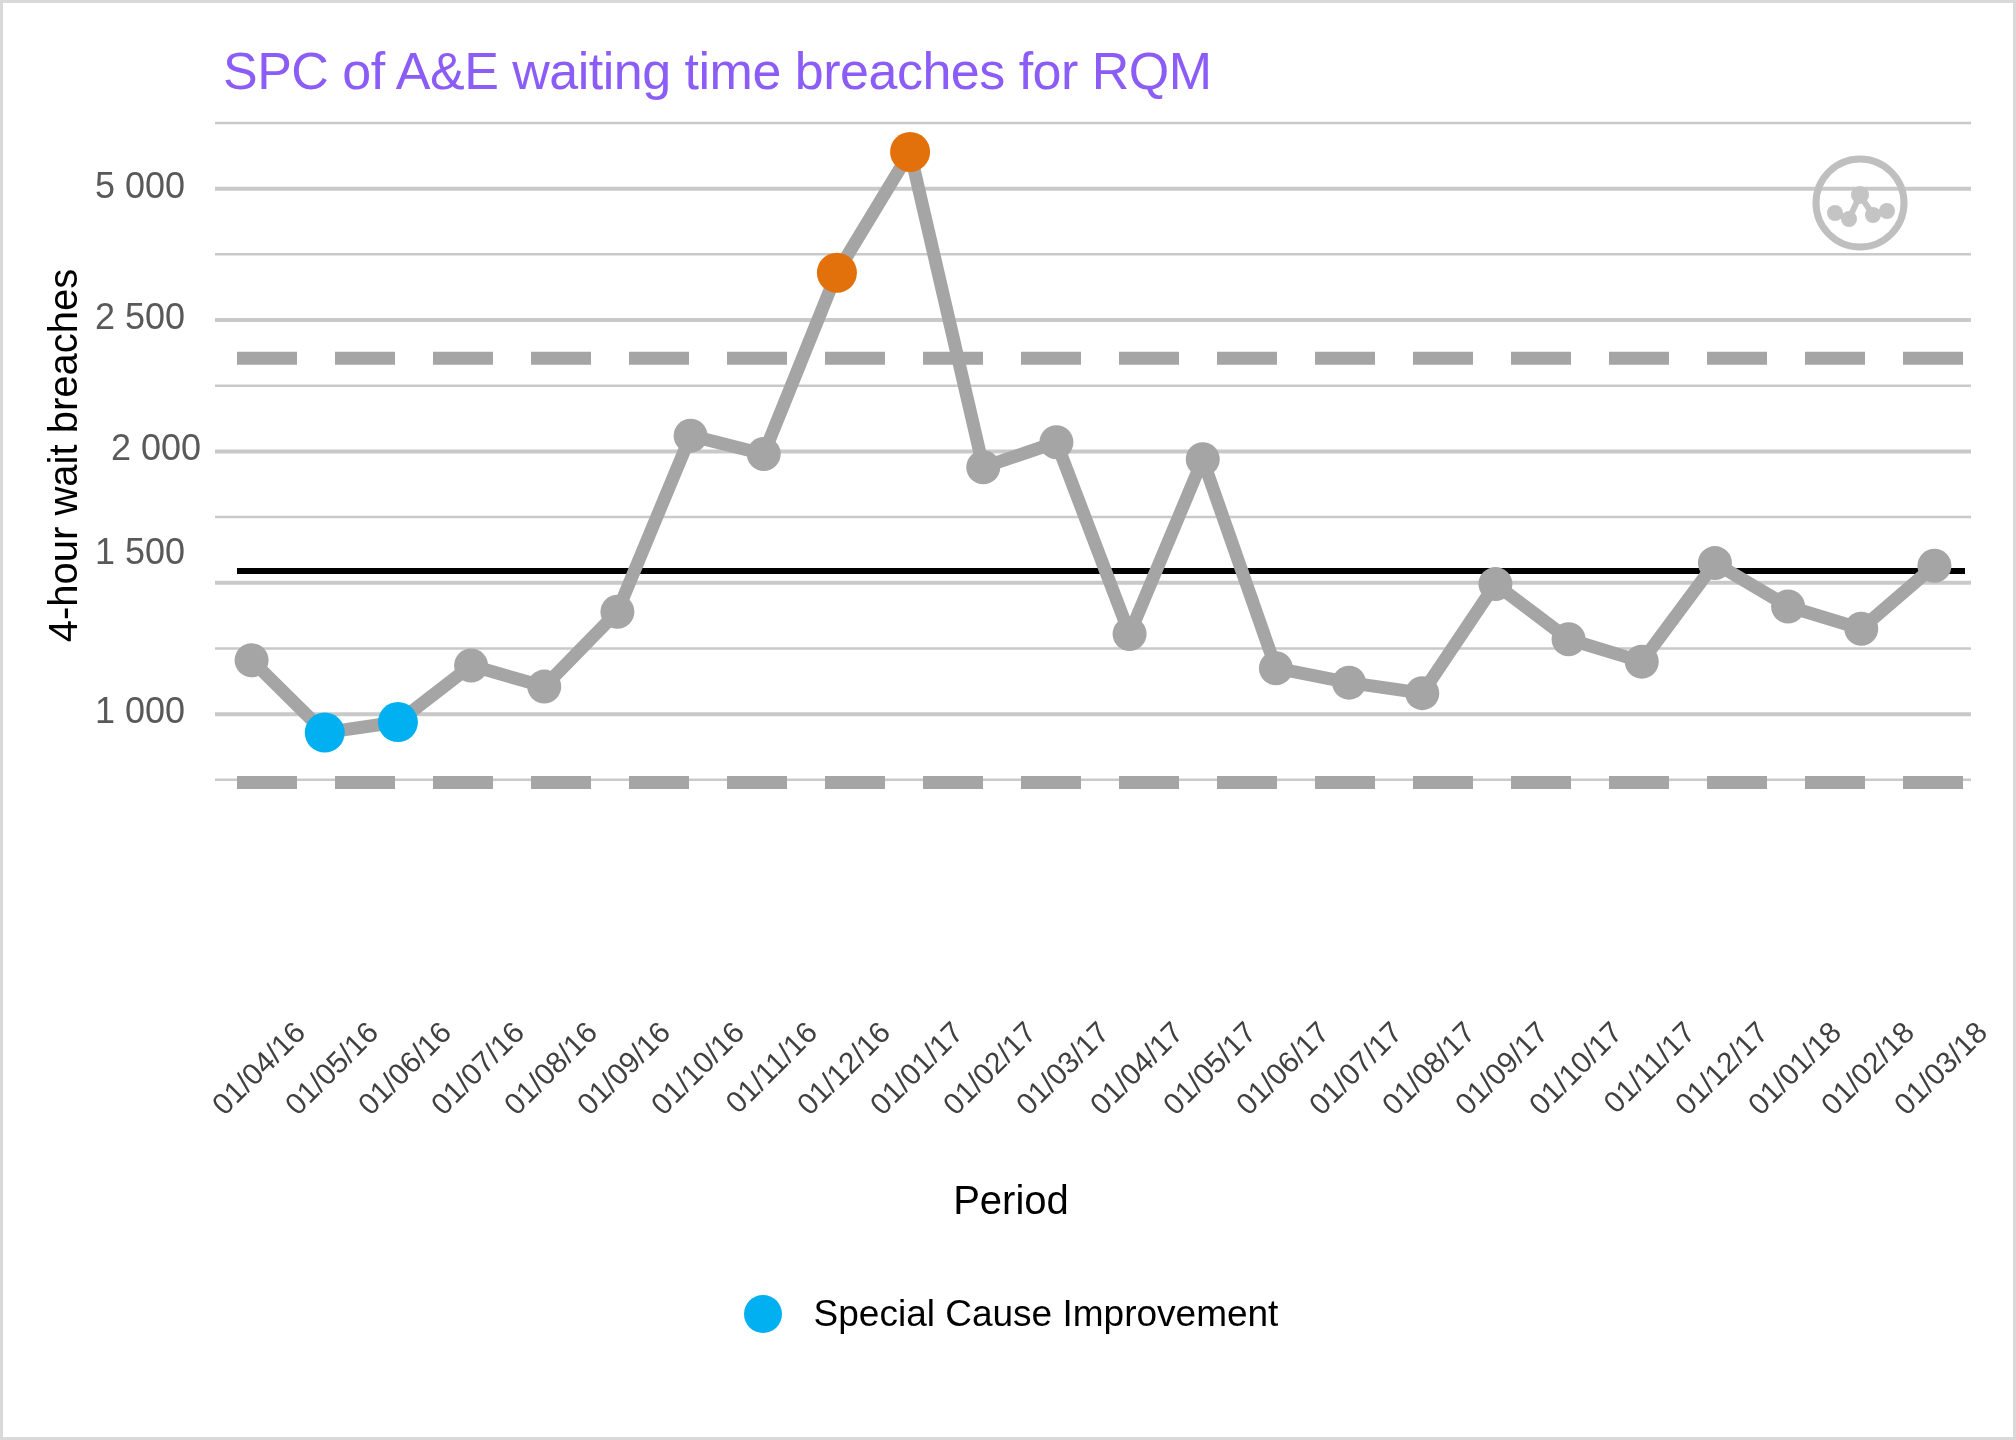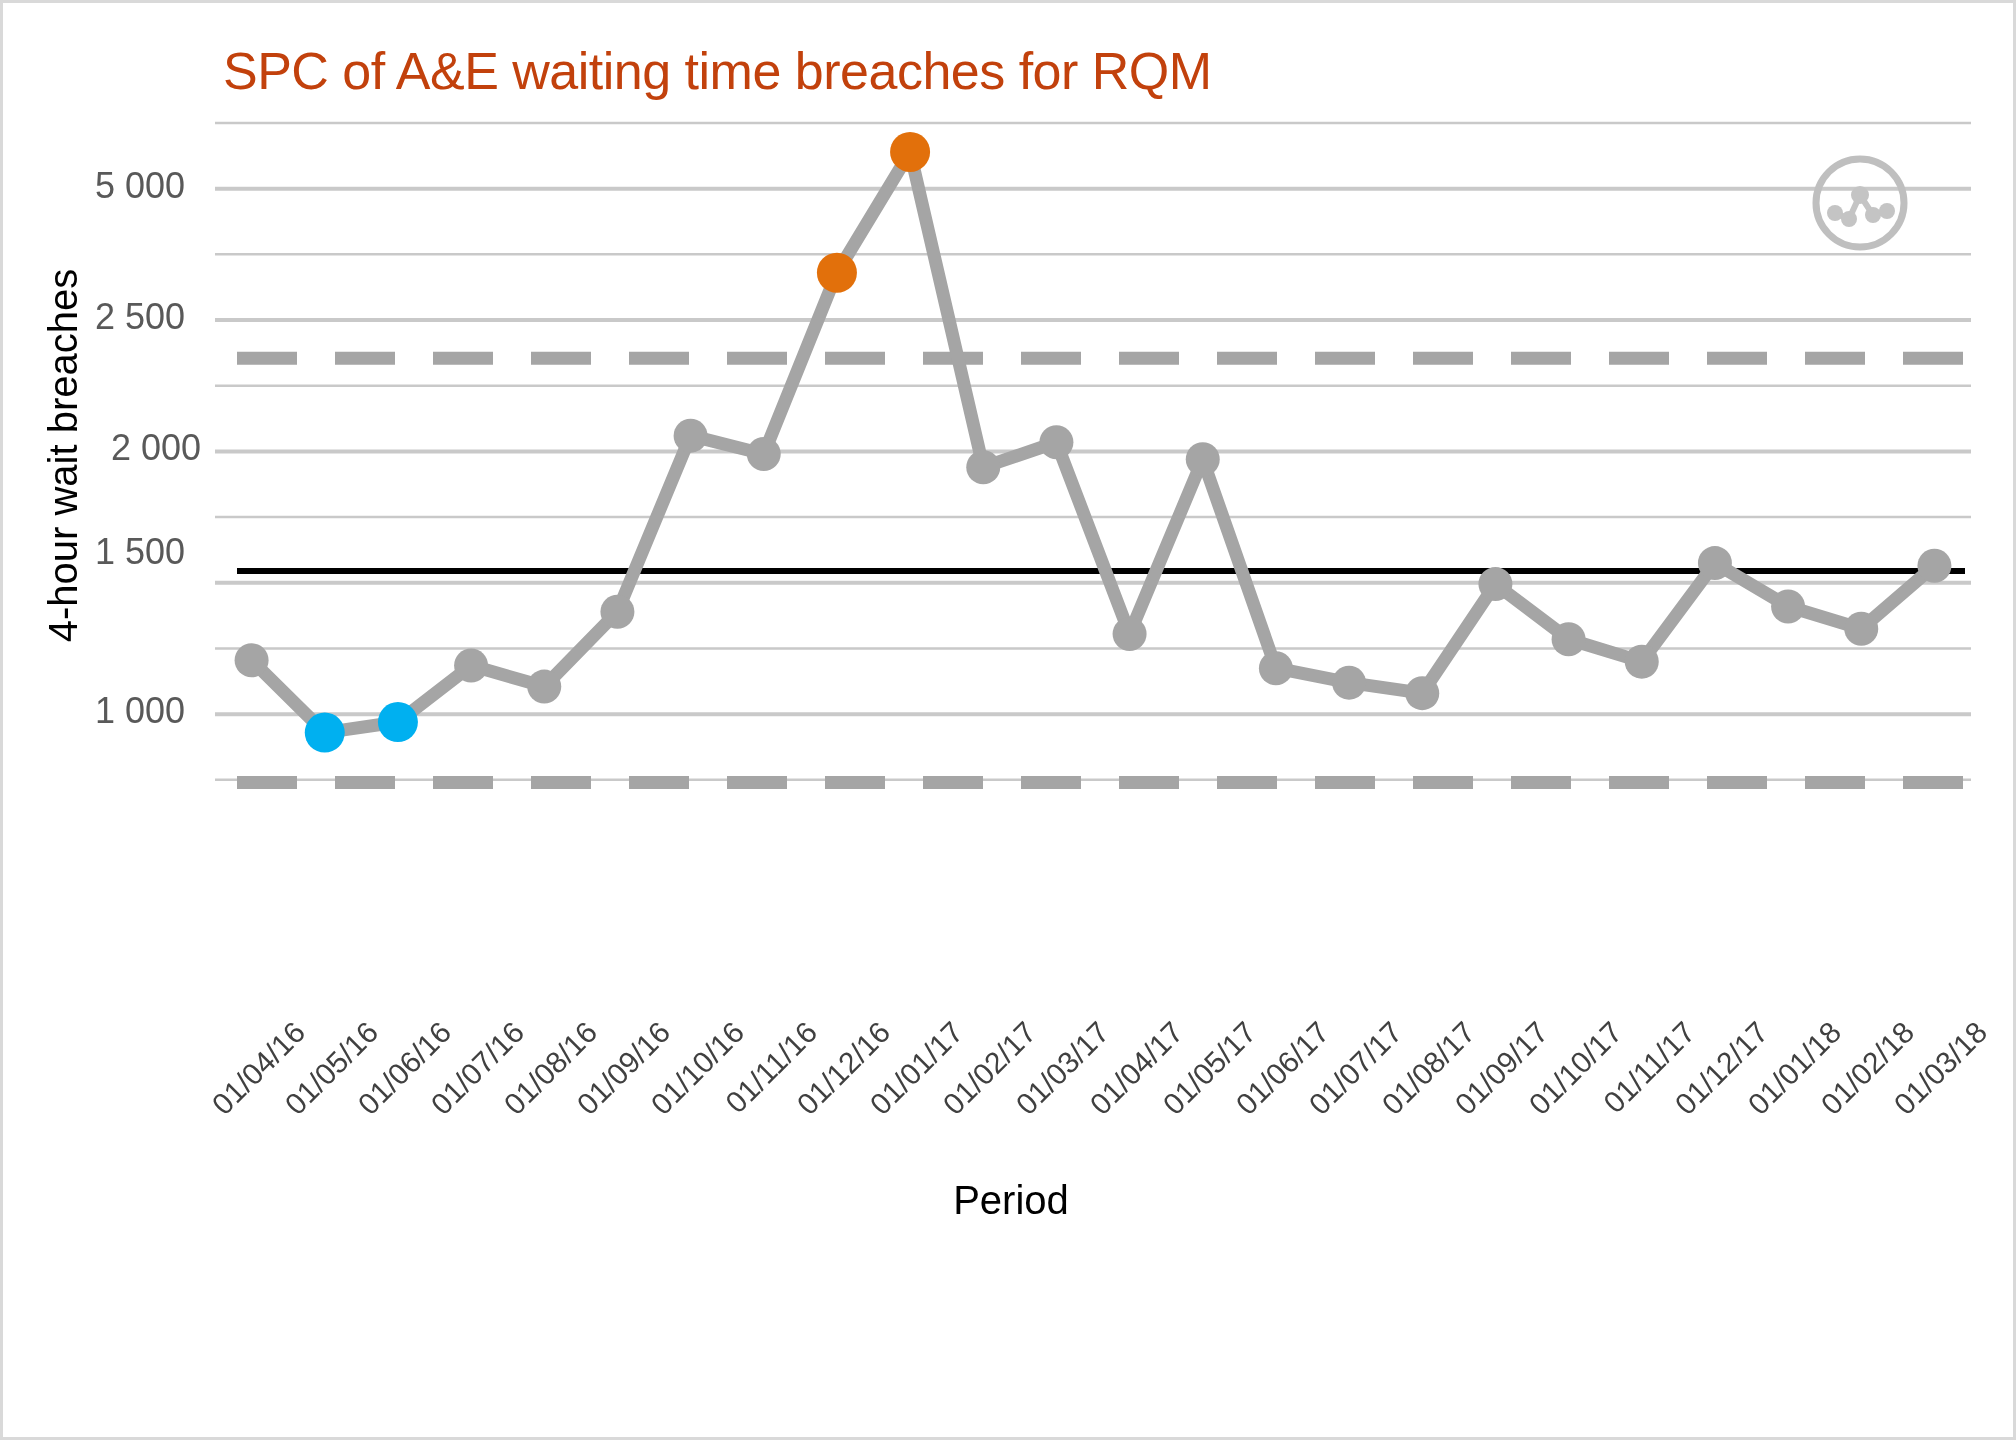--- a/index.html
+++ b/index.html
@@ -17,21 +17,21 @@
     background: #ffffff;
     border: 3px solid #d9d9d9;
     box-sizing: border-box;
     overflow: hidden;
   }
   #chart-title {
     position: absolute;
     left: 220px;
     top: 38px;
     font-size: 52px;
-    color: #c2410c;
+    color: #8b5cf6;
     letter-spacing: -0.5px;
     white-space: nowrap;
   }
   #plot-svg {
     position: absolute;
     left: 0;
     top: 0;
   }
   #y-axis-title {
     position: absolute;
@@ -191,20 +191,24 @@
       <div class="xtick-label" style="left: 1547.92px; top: 1012px; width: 200px;">01/12/17</div>
       <div class="xtick-label" style="left: 1621.08px; top: 1012px; width: 200px;">01/01/18</div>
       <div class="xtick-label" style="left: 1694.25px; top: 1012px; width: 200px;">01/02/18</div>
       <div class="xtick-label" style="left: 1767.42px; top: 1012px; width: 200px;">01/03/18</div>
     </div>
 
   <div id="y-axis-title">4-hour wait breaches</div>
   <div id="x-axis-title">Period</div>
 
   <div id="legend">
+      <div class="legend-item">
+        <span class="legend-swatch" style="background: rgb(0, 176, 240);"></span>
+        <span class="legend-text">Special Cause Improvement</span>
+      </div>
     </div>
 
   <svg id="logo-watermark" viewBox="0 0 104 104">
     <circle cx="52" cy="52" r="44" fill="none" stroke="#bfbfbf" stroke-width="7"></circle>
     <polyline points="27,62 41,68 52,44 65,64 79,60" fill="none" stroke="#c4c4c4" stroke-width="6" stroke-linejoin="round" stroke-linecap="round"></polyline>
     <circle cx="27" cy="62" r="8" fill="#c4c4c4"></circle>
     <circle cx="41" cy="68" r="8" fill="#c4c4c4"></circle>
     <circle cx="52" cy="44" r="9" fill="#c4c4c4"></circle>
     <circle cx="65" cy="64" r="8" fill="#c4c4c4"></circle>
     <circle cx="79" cy="60" r="8" fill="#c4c4c4"></circle>

